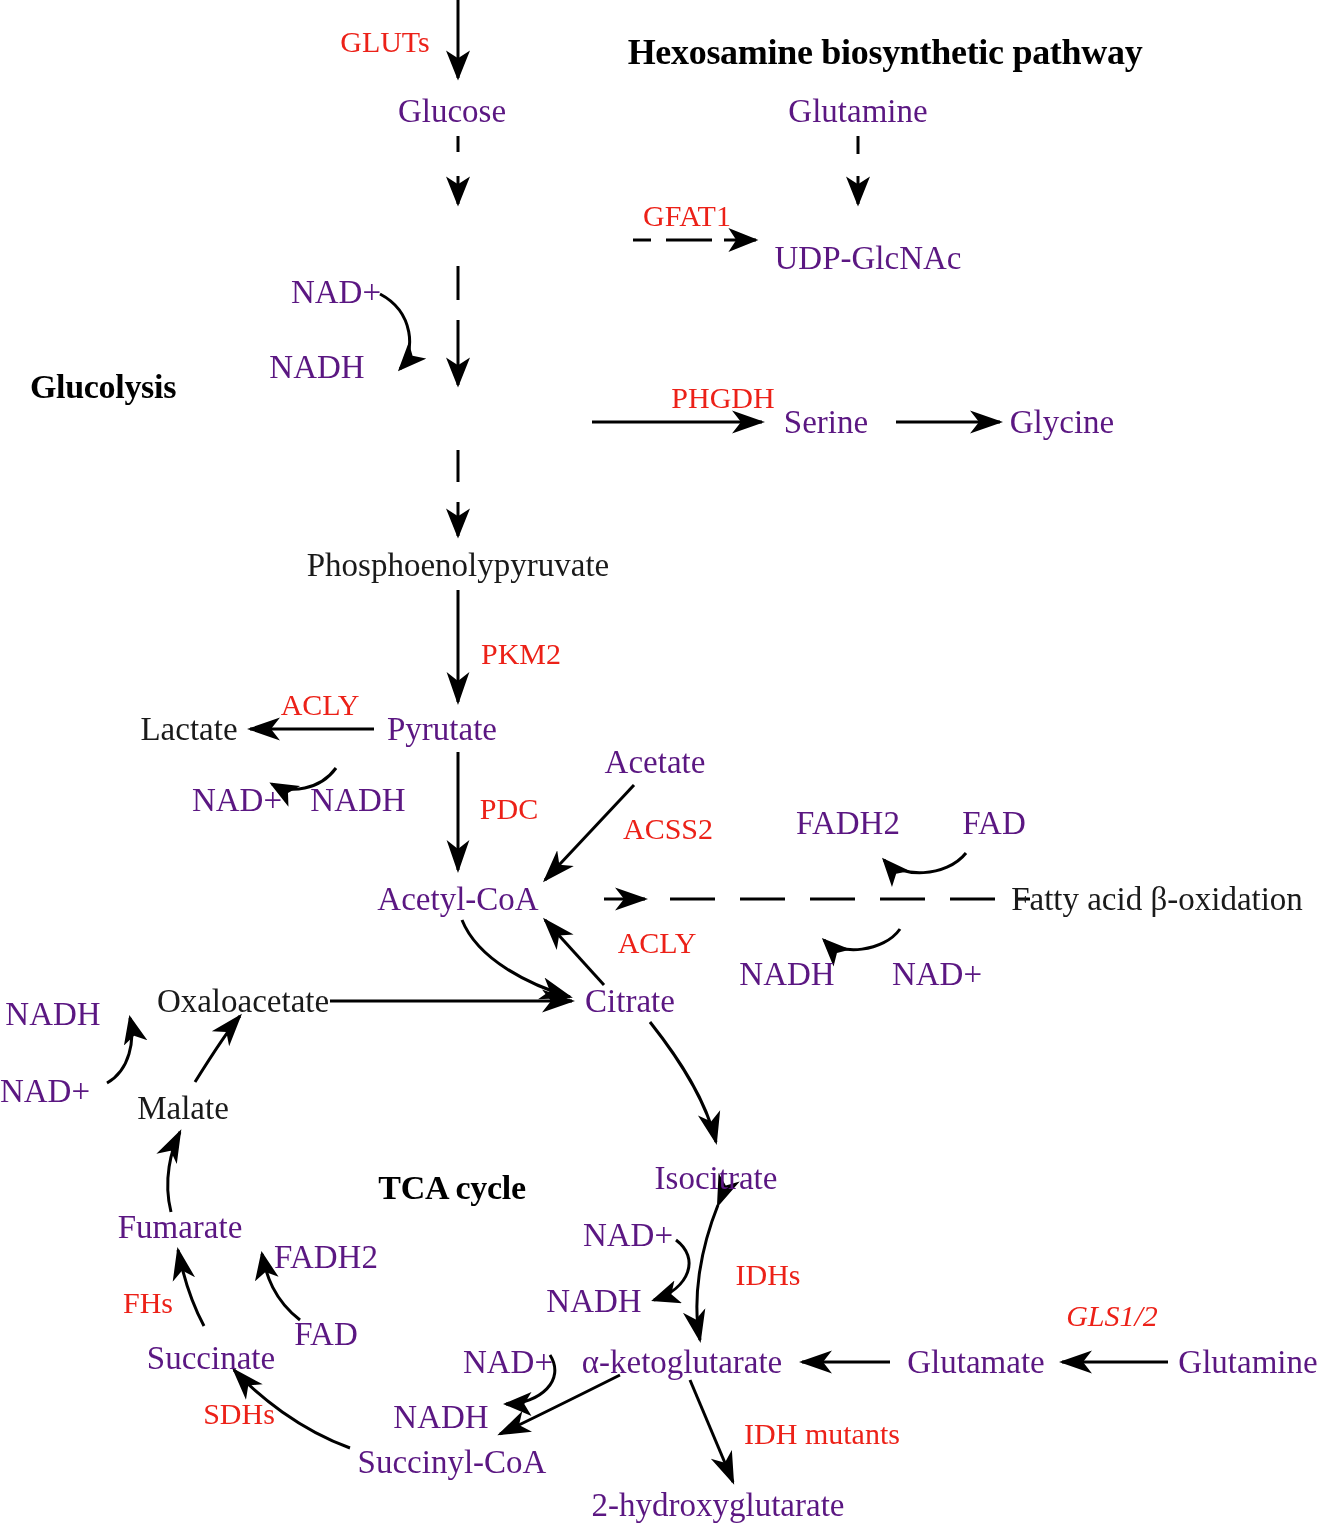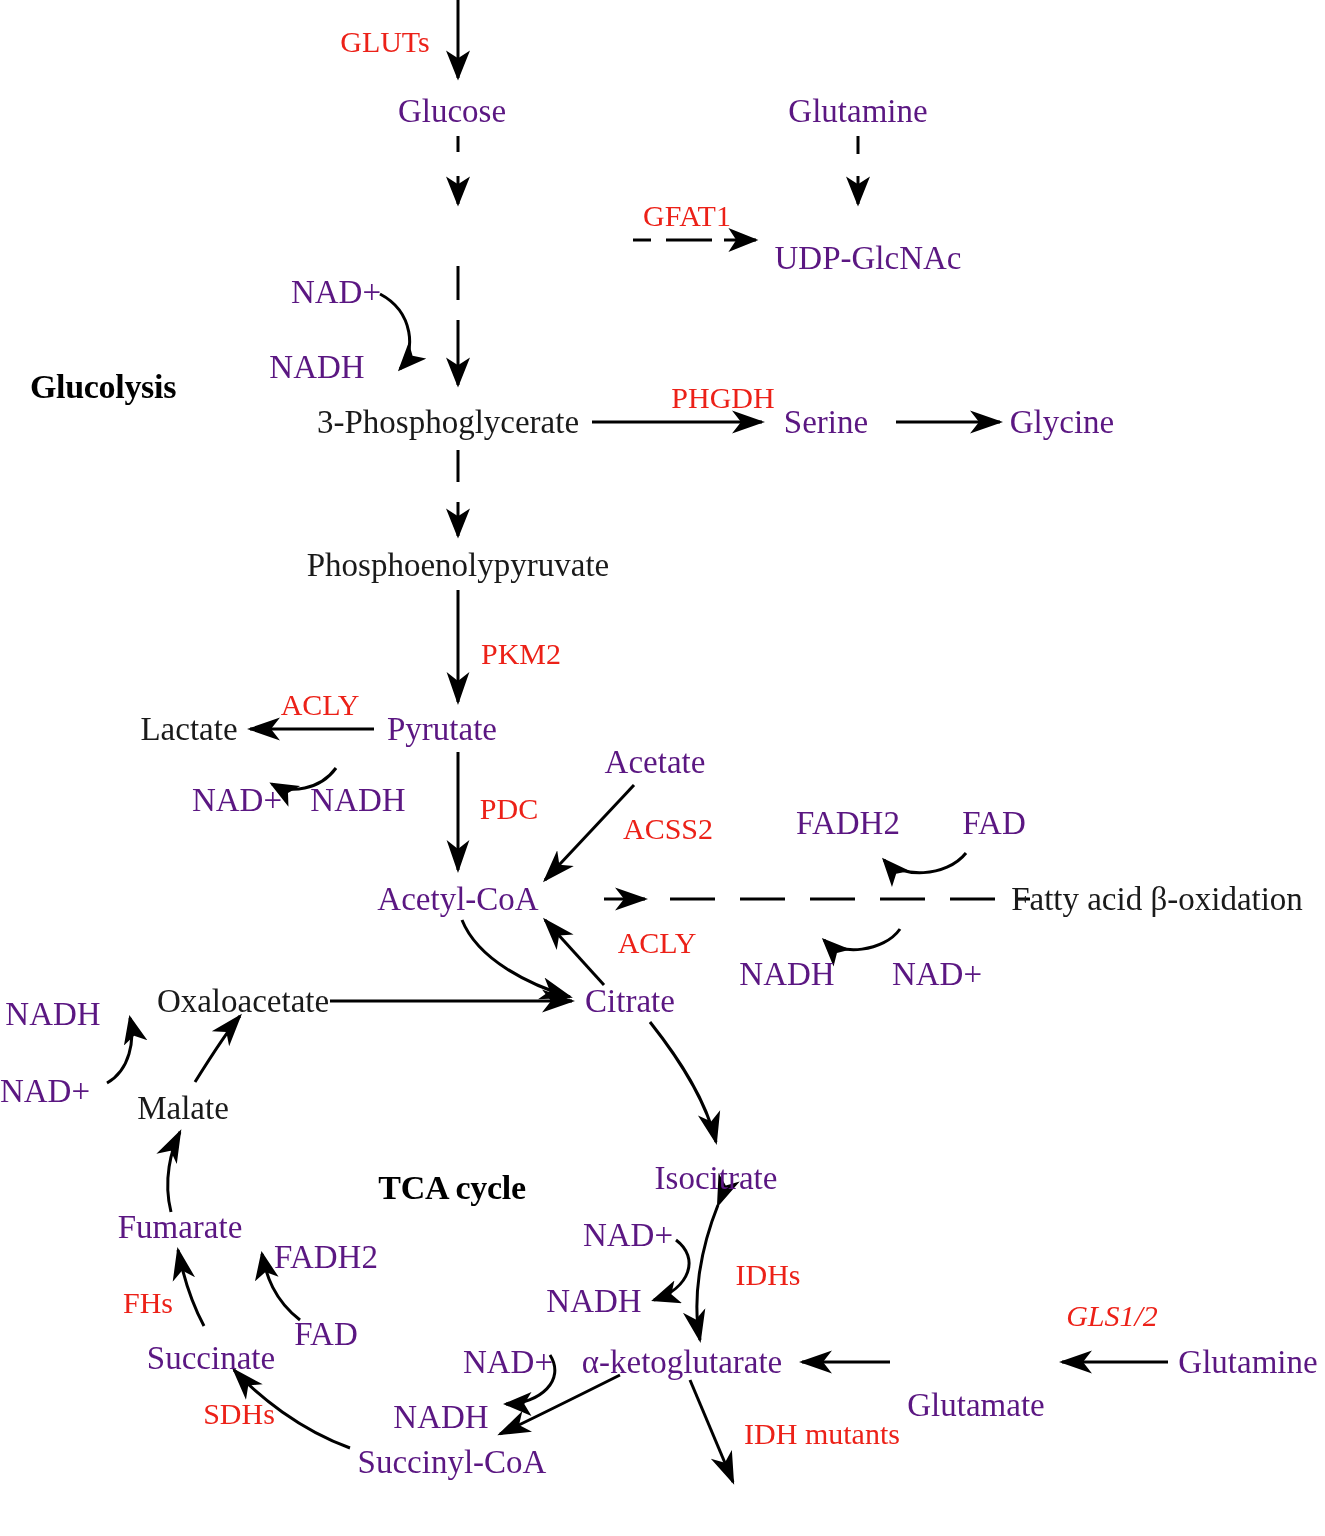--- a/index.html
+++ b/index.html
@@ -146,20 +146,21 @@
 
       <path d="M890,1362 L802,1362" marker-end="url(#ahs)"></path>
 
       <path d="M1168,1362 L1062,1362" marker-end="url(#ahs)"></path>
 
       <path d="M690,1380 L733,1482" marker-end="url(#ahs)"></path>
 
     </g>
   </svg>
 
+  <div class="lbl hdr hdr-big" style="left:885px; top:52px;">Hexosamine biosynthetic pathway</div>
   <div class="lbl hdr" style="left:103px; top:387px;">Glucolysis</div>
   <div class="lbl hdr" style="left:452px; top:1188px;">TCA cycle</div>
 
   <div class="lbl enz" style="left:385px; top:42px;">GLUTs</div>
   <div class="lbl enz" style="left:687px; top:216px;">GFAT1</div>
   <div class="lbl enz" style="left:675px; top:398px;margin-left:48px;">PHGDH</div>
   <div class="lbl enz" style="left:521px; top:654px;">PKM2</div>
   <div class="lbl enz" style="left:320px; top:705px;">ACLY</div>
   <div class="lbl enz" style="left:509px; top:809px;">PDC</div>
   <div class="lbl enz" style="left:668px; top:829px;">ACSS2</div>
@@ -193,23 +194,23 @@
   <div class="lbl met" style="left:628px; top:1235px;">NAD+</div>
   <div class="lbl met" style="left:594px; top:1301px;">NADH</div>
   <div class="lbl met" style="left:180px; top:1227px;">Fumarate</div>
   <div class="lbl met" style="left:326px; top:1257px;">FADH2</div>
   <div class="lbl met" style="left:326px; top:1334px;">FAD</div>
   <div class="lbl met" style="left:211px; top:1358px;">Succinate</div>
   <div class="lbl met" style="left:508px; top:1362px;">NAD+</div>
   <div class="lbl met" style="left:441px; top:1417px;">NADH</div>
   <div class="lbl met" style="left:452px; top:1462px;">Succinyl-CoA</div>
   <div class="lbl met" style="left:682px; top:1362px;">α-ketoglutarate</div>
-  <div class="lbl met" style="left:976px; top:1362px;margin-top:43px;">Glutamate</div>
+  <div class="lbl met" style="left:976px; top:1362px;">Glutamate</div>
   <div class="lbl met" style="left:1248px; top:1362px;">Glutamine</div>
-
-  <div class="lbl metb" style="left:448px; top:422px;">3-Phosphoglycerate</div>
+  <div class="lbl met" style="left:718px; top:1505px;">2-hydroxyglutarate</div>
+
   <div class="lbl metb" style="left:458px; top:565px;">Phosphoenolypyruvate</div>
   <div class="lbl metb" style="left:189px; top:729px;">Lactate</div>
   <div class="lbl metb" style="left:1157px; top:899px;">Fatty acid β-oxidation</div>
   <div class="lbl metb" style="left:243px; top:1001px;">Oxaloacetate</div>
   <div class="lbl metb" style="left:183px; top:1108px;">Malate</div>
 
 </div>
 
 </body></html>

